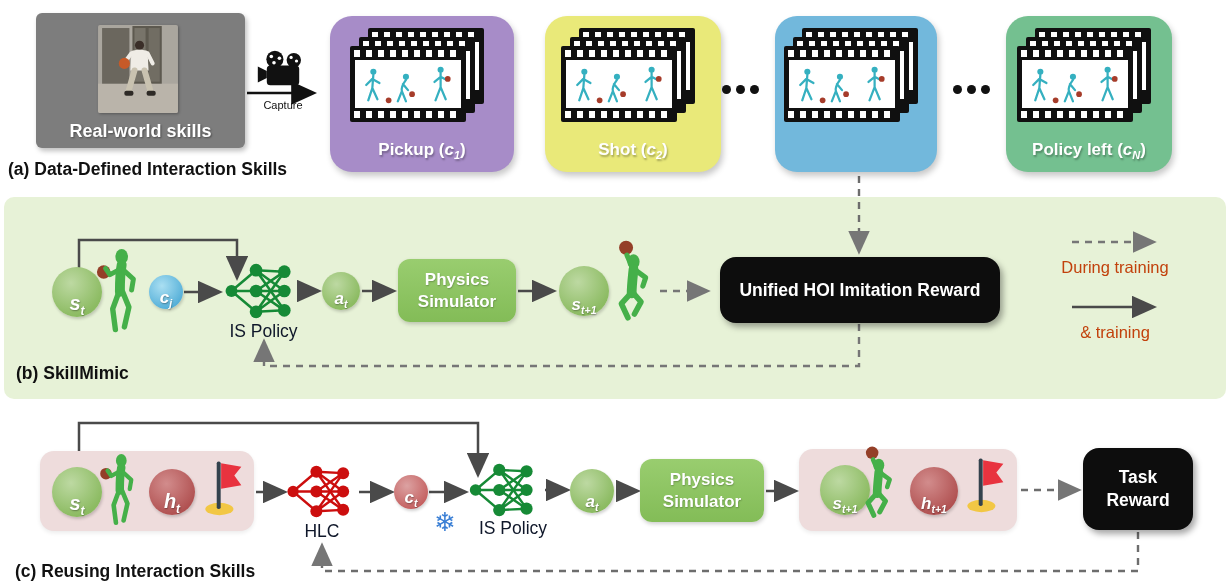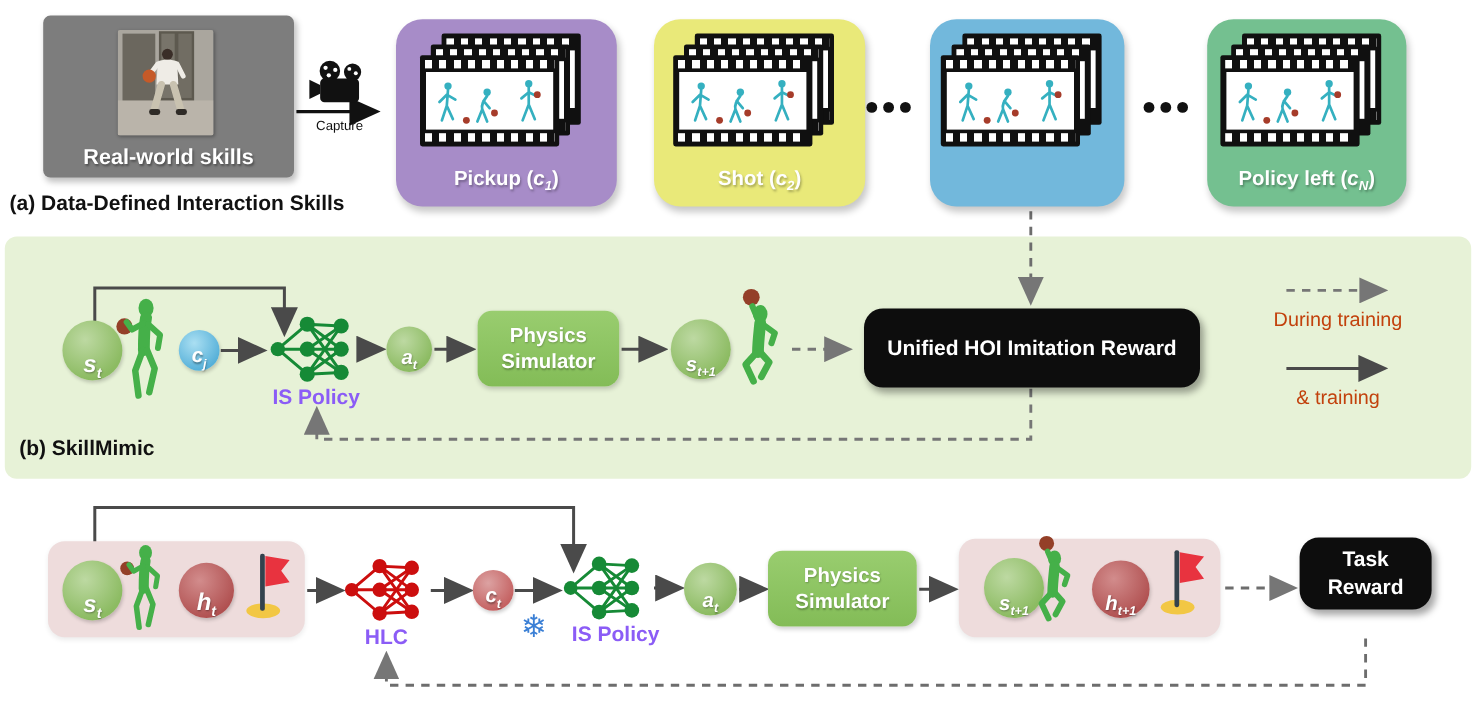--- a/index.html
+++ b/index.html
@@ -46,21 +46,21 @@
   .c-blue  { background:radial-gradient(circle at 38% 32%, #aadff2, #54afd8 75%); }
   .c-red   { background:radial-gradient(circle at 38% 32%, #d28c8c, #b05050 75%); }
   .c-redl  { background:radial-gradient(circle at 38% 32%, #dida9f9f, #c46a6a 75%); background:radial-gradient(circle at 38% 32%, #dca2a2, #c46060 75%); }
   .sym { color:#fff; font-weight:bold; font-style:italic; font-size:20px; text-shadow:.5px 1px 1.5px rgba(0,0,0,.35); line-height:1; }
   .sym sub { font-size:12px; }
   .sym.small { font-size:17px; } .sym.small sub { font-size:10.5px; }
 
   .physics { background:linear-gradient(180deg,#99cd6f,#83bc57); border-radius:12px; color:#fff; font-weight:bold; font-size:17px; text-align:center; display:flex; flex-direction:column; justify-content:center; line-height:1.25; box-shadow:1px 2px 4px rgba(0,0,0,.2); text-shadow:.5px 1px 1.5px rgba(0,0,0,.25); }
   .blackbox { background:#0d0d0d; border-radius:16px; color:#fff; font-weight:bold; font-size:17.5px; text-align:center; display:flex; flex-direction:column; justify-content:center; line-height:1.3; box-shadow:3px 4px 6px rgba(0,0,0,.35); }
 
-  .net-label { font-weight:bold; font-size:17.5px; color:#8b5cf6; text-align:center; }
+  .net-label { font-weight:normal; font-size:17.5px; color:#0f172a; text-align:center; }
   .snowflake { font-size:26px; color:#3a7fd5; line-height:1; }
 
   svg.overlay { position:absolute; left:0; top:0; z-index:1; pointer-events:none; }
   .z2 { z-index:2; }
   .capture-label { font-size:11px; color:#111; text-align:center; }
 </style>
 </head>
 <body>
 
 <div class="canvas">
@@ -417,19 +417,20 @@
   </div>
   <div class="abs circ c-red z2" style="left:910px; top:467px; width:48px; height:48px;">
     <span class="sym small"><span>h</span><sub>t+1</sub></span>
   </div>
   <div class="abs z2" style="left:962px; top:452px;">
     <svg viewBox="0 0 50 70" width="44" height="64">
         <use href="#flag"></use>
       </svg>
   </div>
 
-  <div class="abs blackbox z2" style="left:1083px; top:448px; width:110px; height:60px;">
+  <div class="abs blackbox z2" style="left:1083px; top:448px; width:110px; height:82px;">
     <span>Task</span>
       <span>Reward</span>
   </div>
 
+  <div class="abs sec-label z2" style="left:15px; top:561px;">(c) Reusing Interaction Skills</div>
 
 </div>
 
 </body></html>

